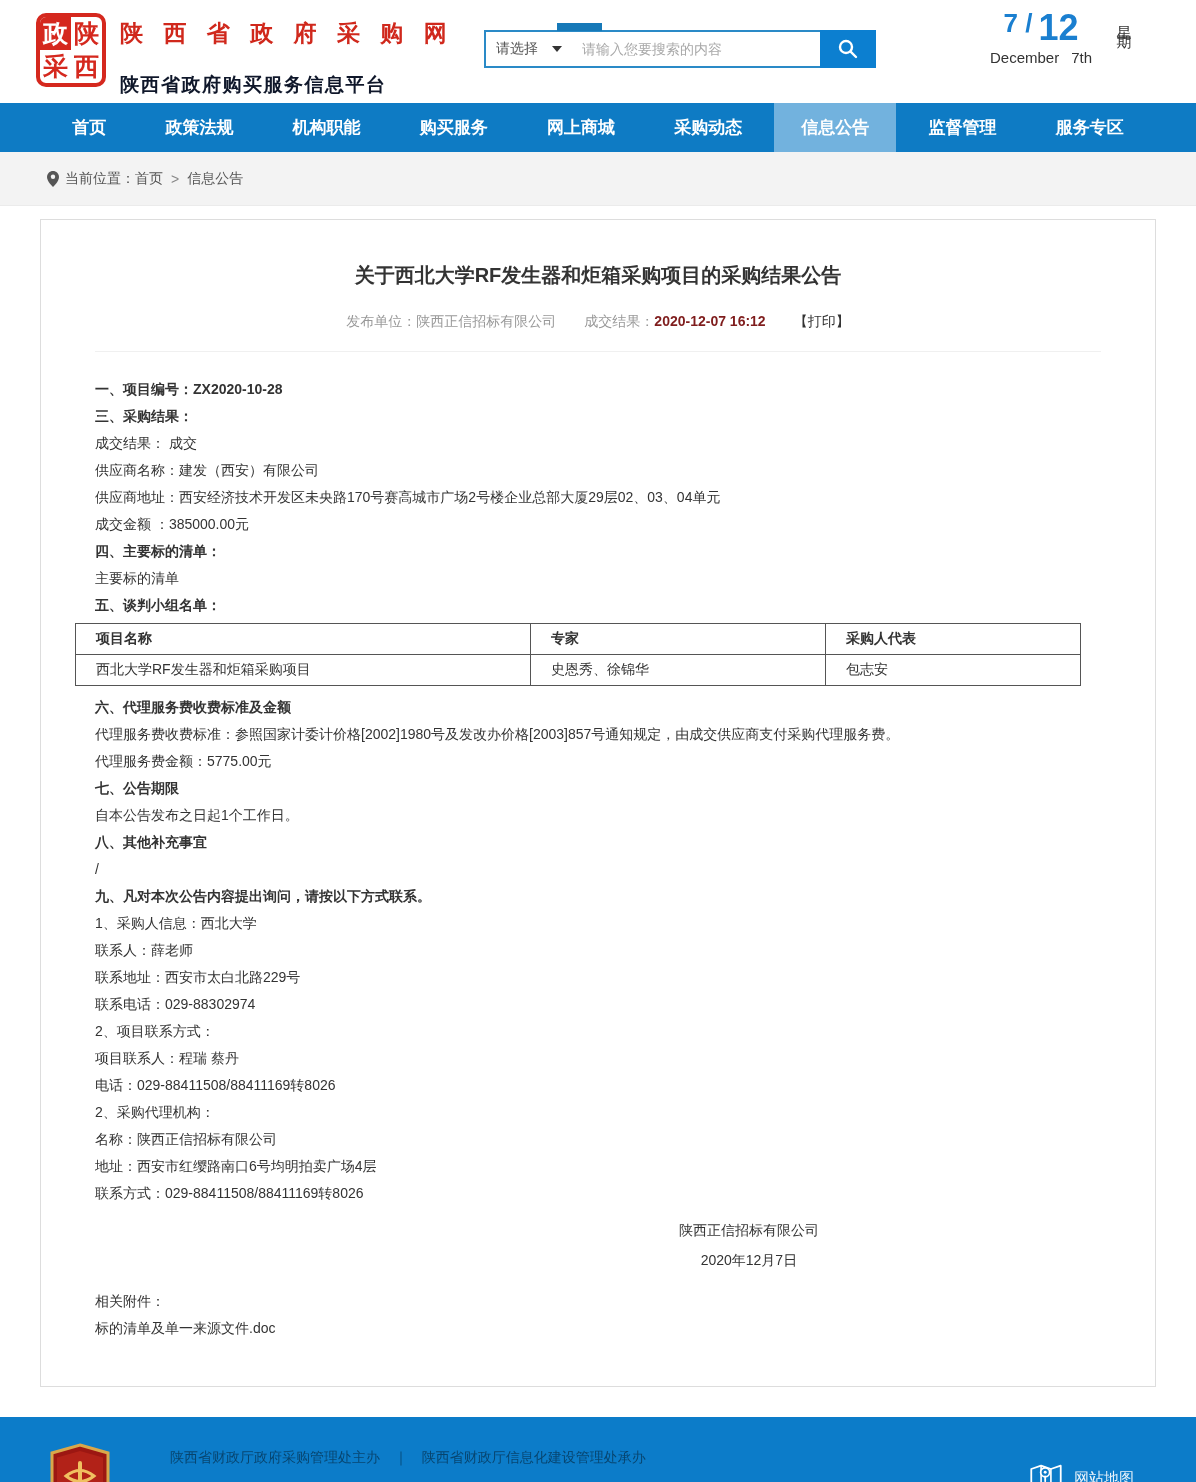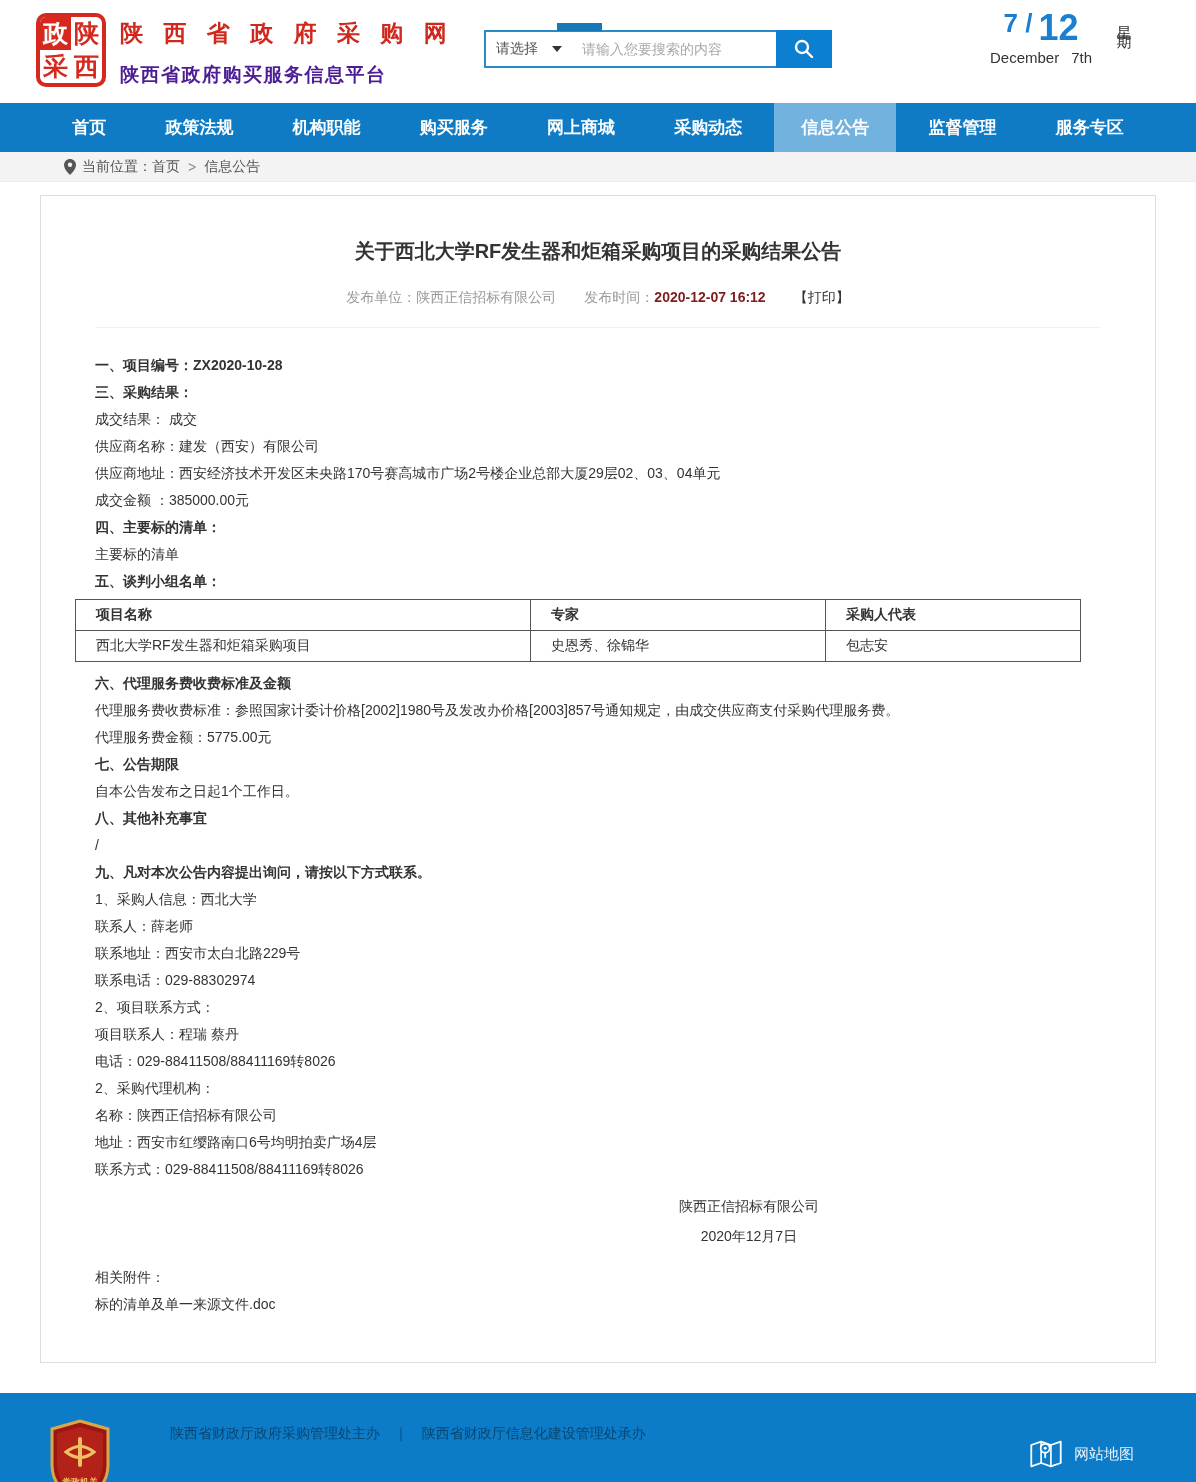--- a/index.html
+++ b/index.html
@@ -17,23 +17,23 @@
     width:70px; height:74px; border:4px solid #d5281e; border-radius:10px;
     overflow:hidden; background:#fff;
   }
   .seal span {
     display:flex; align-items:center; justify-content:center;
     font-size:25px; font-weight:bold; color:#d5281e; line-height:1;
   }
   .seal .rev { background:#d5281e; color:#fff; }
   .site-titles { position:absolute; left:120px; top:18px; }
   .site-title { font-size:23px; font-weight:bold; color:#d0281c; letter-spacing:7px; }
-  .site-subtitle { font-size:19px; font-weight:bold; color:#4c1d95; letter-spacing:1.5px; margin-top:13px; }
-  
-  .search { position:absolute; left:484px; top:30px; width:348px; height:38px;
+  .site-subtitle { font-size:19px; font-weight:bold; color:#0f172a; letter-spacing:1.5px; margin-top:23px; }
+  
+  .search { position:absolute; left:484px; top:30px; width:392px; height:38px;
     border:2px solid #2a8ac7; display:flex; align-items:stretch; background:#fff; }
   .search-notch { position:absolute; left:71px; top:-9px; width:45px; height:8px; background:#1679b8; }
   .search-select { width:90px; display:flex; align-items:center; padding-left:10px;
     font-size:14px; color:#555; cursor:pointer; }
   .caret { width:0; height:0; border-left:5px solid transparent; border-right:5px solid transparent;
     border-top:6px solid #333; margin-left:14px; }
   .search-input { flex:1; border:none; outline:none; font-size:14px; color:#333; padding:0 6px;
     font-family:inherit; }
   .search-input::placeholder { color:#a9a9a9; }
   .search-btn { width:56px; background:#0c7fd0; border:none; display:flex; align-items:center;
@@ -48,22 +48,22 @@
   .date-words .ord { margin-left:12px; }
   .weekday { writing-mode:vertical-rl; font-size:15px; color:#333; letter-spacing:8px;
     margin-left:22px; padding-top:6px; }
   
   .nav { height:49px; background:#0e7bc4; display:flex; justify-content:space-evenly;
     align-items:stretch; padding:0 40px; }
   .nav-item { display:flex; align-items:center; padding:0 27px; color:#fff;
     font-size:17px; font-weight:bold; cursor:pointer; white-space:nowrap; }
   .nav-item.active { background:#72b2de; }
   
-  .breadcrumb { height:30px; background:#f3f3f3; border-bottom:1px solid #ebebeb;
-    display:flex; align-items:center; padding-left:64px; font-size:14px; color:#555; }
+  .breadcrumb { height:54px; background:#f3f3f3; border-bottom:1px solid #ebebeb;
+    display:flex; align-items:center; padding-left:47px; font-size:14px; color:#555; }
   .breadcrumb .pin { margin-right:6px; display:flex; }
   .breadcrumb a { color:#555; text-decoration:none; cursor:pointer; }
   .breadcrumb .sep { margin:0 8px; color:#888; }
   
   .content { margin:13px 40px 30px; border:1px solid #ddd; background:#fff;
     padding:42px 54px 40px; min-height:1016px; }
   .article-title { text-align:center; font-size:20px; font-weight:bold; color:#333; margin:0 0 24px; }
   .article-meta { text-align:center; font-size:14px; color:#999;
     padding-bottom:20px; border-bottom:1px solid #f0f0f0; margin-bottom:28px; }
   .article-meta .gap { display:inline-block; width:28px; }
@@ -157,21 +157,21 @@
   </span>
   <span>当前位置：</span>
   <a>首页</a>
   <span class="sep">&gt;</span>
   <a>信息公告</a>
 </div>
 
 <div class="content">
   <h1 class="article-title">关于西北大学RF发生器和炬箱采购项目的采购结果公告</h1>
   <div class="article-meta">
-    <span>发布单位：</span><span>陕西正信招标有限公司</span><span class="gap"></span><span>发布时间：</span><span class="time">2020-12-07 16:12</span><span class="gap"></span><span class="print">【打印】</span>
+    <span>发布单位：</span><span>陕西正信招标有限公司</span><span class="gap"></span><span>成交结果：</span><span class="time">2020-12-07 16:12</span><span class="gap"></span><span class="print">【打印】</span>
   </div>
 
   <div>
       <p class="para bold">一、项目编号：ZX2020-10-28</p>
       <p class="para bold">三、采购结果：</p>
       <p class="para">成交结果： 成交</p>
       <p class="para">供应商名称：建发（西安）有限公司</p>
       <p class="para">供应商地址：西安经济技术开发区未央路170号赛高城市广场2号楼企业总部大厦29层02、03、04单元</p>
       <p class="para">成交金额 ：385000.00元</p>
       <p class="para bold">四、主要标的清单：</p>

